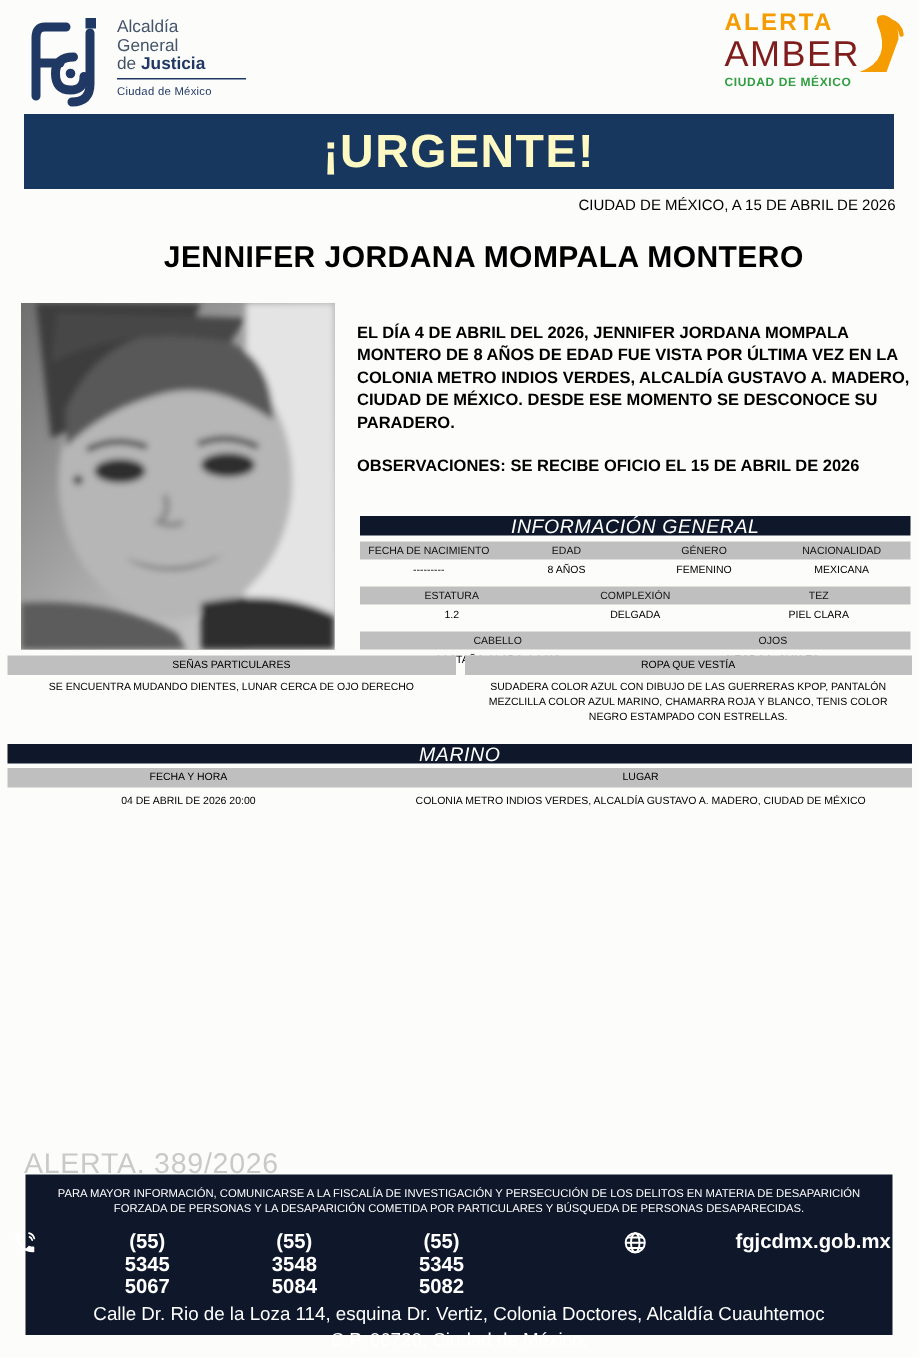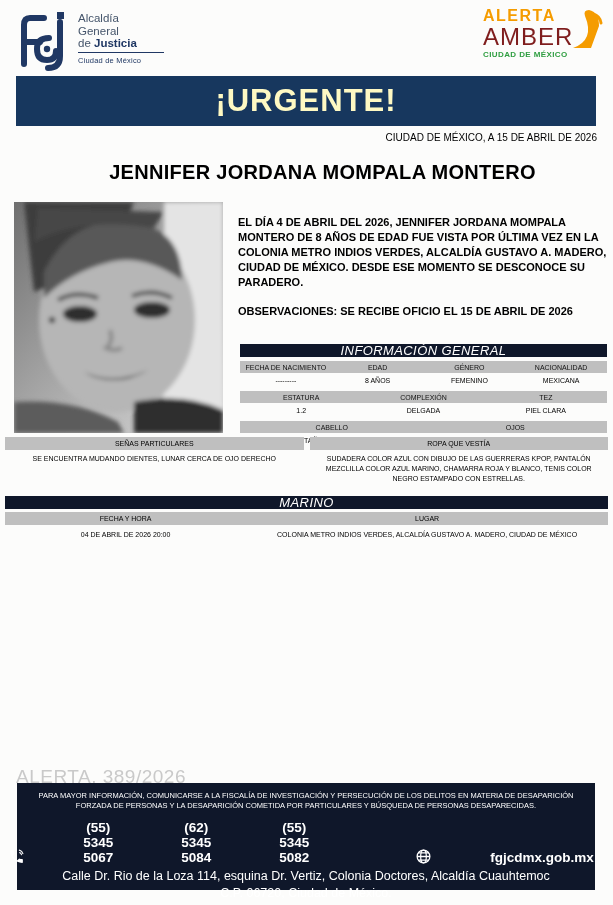--- a/index.html
+++ b/index.html
@@ -50,21 +50,21 @@
   .hechos .cols{display:flex;margin-top:3px;font-size:7px;}
   .hechos .cols.hdrbg{background:#bfbfbf;height:13px;}
   .hechos .cols.vals{height:13px;}
   .hcol-l{width:40%;display:flex;align-items:center;justify-content:center;text-align:center;}
   .hcol-r{width:60%;display:flex;align-items:center;justify-content:center;text-align:center;}
   
   .alert-number{position:absolute;left:16px;top:734px;font-size:19px;color:#c9c9c9;letter-spacing:0.5px;margin-top:32px;}
   .footer{position:absolute;left:17px;top:783px;width:578px;height:107px;background:#0f172a;
     color:#fff;text-align:center;}
   .footer .disclaimer{padding-top:8px;margin:0 auto;width:94%;font-size:7.5px;line-height:10px;}
-  .contact-row{margin-top:9px;display:flex;align-items:flex-end;justify-content:center;font-size:13.5px;font-weight:bold;gap:48px;}
+  .contact-row{margin-top:9px;display:flex;align-items:flex-start;justify-content:center;font-size:13.5px;font-weight:bold;gap:48px;}
   .contact-row .num{margin:0 10px;}
   .contact-row .gap{width:46px;}
   .contact-row .icon{display:flex;align-items:center;}
   .address{margin-top:3px;font-size:12.5px;font-weight:normal;line-height:16.5px;}
 </style>
 </head>
 <body>
 
 <div id="poster">
 
@@ -213,21 +213,21 @@
     <div class="disclaimer">PARA MAYOR INFORMACIÓN, COMUNICARSE A LA FISCALÍA DE INVESTIGACIÓN Y PERSECUCIÓN DE LOS DELITOS EN MATERIA DE DESAPARICIÓN FORZADA DE PERSONAS Y LA DESAPARICIÓN COMETIDA POR PARTICULARES Y BÚSQUEDA DE PERSONAS DESAPARECIDAS.</div>
     <div class="contact-row">
       <span class="icon">
         <svg width="17" height="17" viewBox="0 0 24 24" fill="#ffffff">
           <path d="M6.6 10.8c1.5 2.9 3.7 5.1 6.6 6.6l2.2-2.2c.3-.3.7-.4 1-.2 1.1.4 2.4.6 3.6.6.6 0 1 .4 1 1V20c0 .6-.4 1-1 1C10.6 21 3 13.4 3 4c0-.6.4-1 1-1h3.5c.6 0 1 .4 1 1 0 1.3.2 2.5.6 3.6.1.3 0 .7-.2 1l-2.3 2.2z"></path>
           <path d="M16 3 Q20 4 21 8" stroke="#ffffff" stroke-width="1.6" fill="none" stroke-linecap="round"></path>
           <path d="M16.5 6.5 Q18.6 7.2 19 9.5" stroke="#ffffff" stroke-width="1.6" fill="none" stroke-linecap="round"></path>
         </svg>
       </span>
       <span class="num">(55) 5345 5067</span>
-      <span class="num">(62) 5345 5084</span>
+      <span class="num">(55) 3548 5084</span>
       <span class="num">(55) 5345 5082</span>
       <span class="gap"></span>
       <span class="icon">
         <svg width="17" height="17" viewBox="0 0 24 24" fill="none" stroke="#ffffff" stroke-width="1.8">
           <circle cx="12" cy="12" r="9"></circle>
           <ellipse cx="12" cy="12" rx="4" ry="9"></ellipse>
           <path d="M3 12 H21 M4.5 7 H19.5 M4.5 17 H19.5"></path>
         </svg>
       </span>
       <span class="num">fgjcdmx.gob.mx</span>

